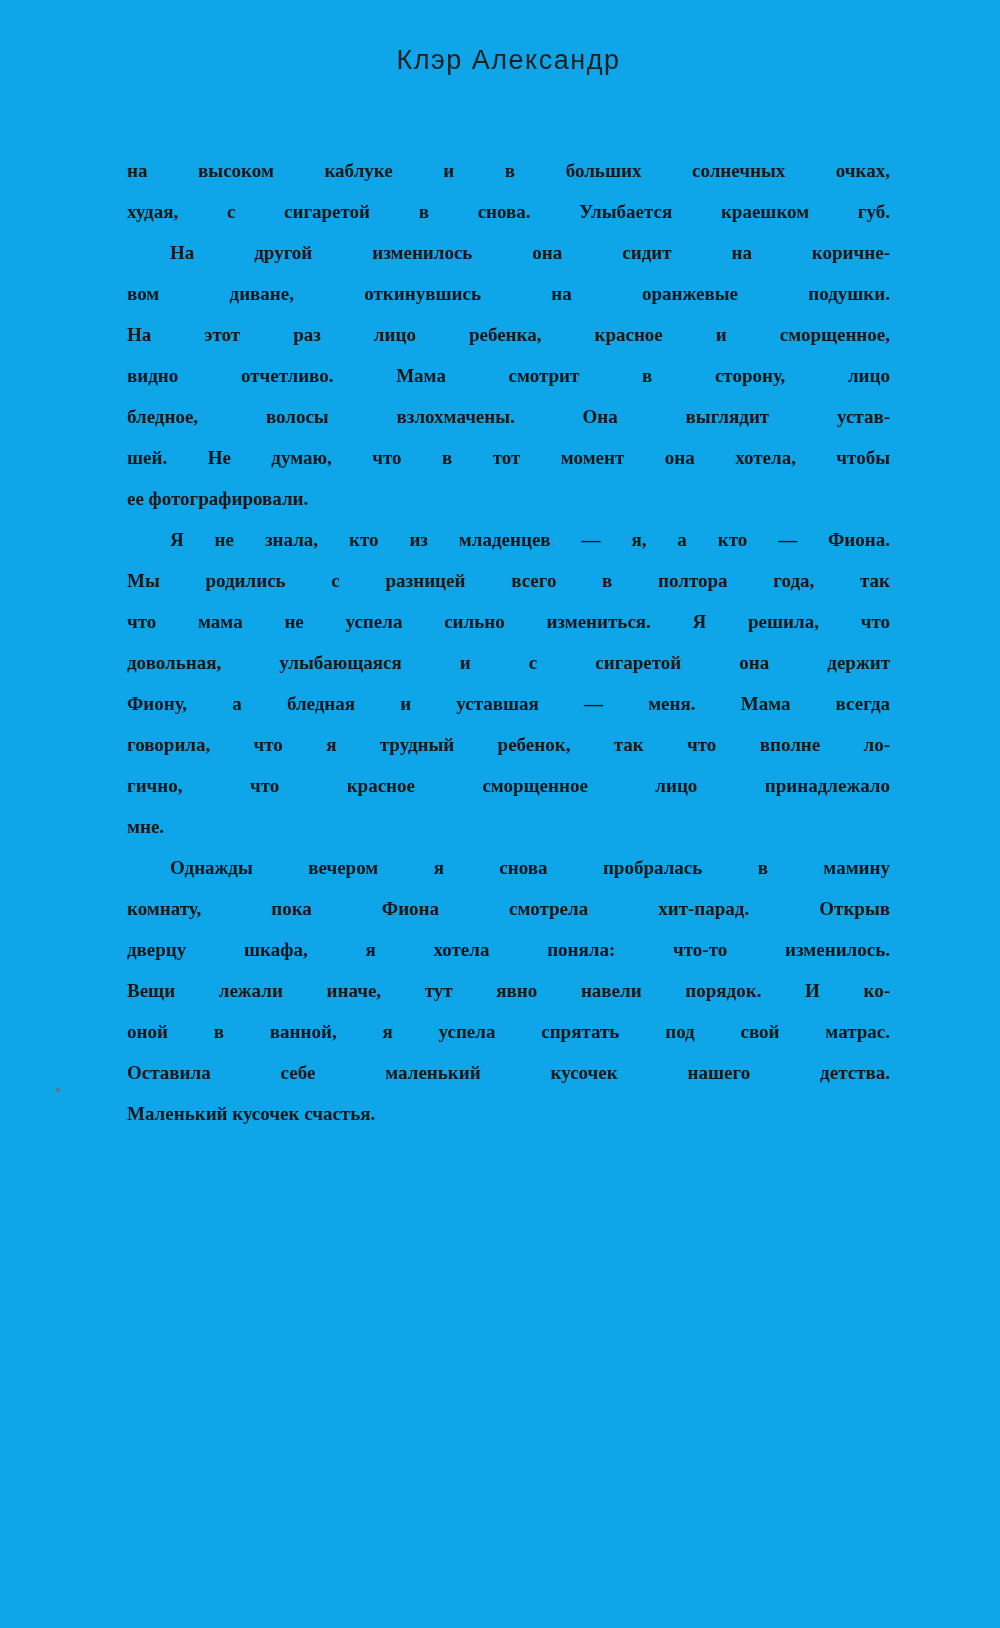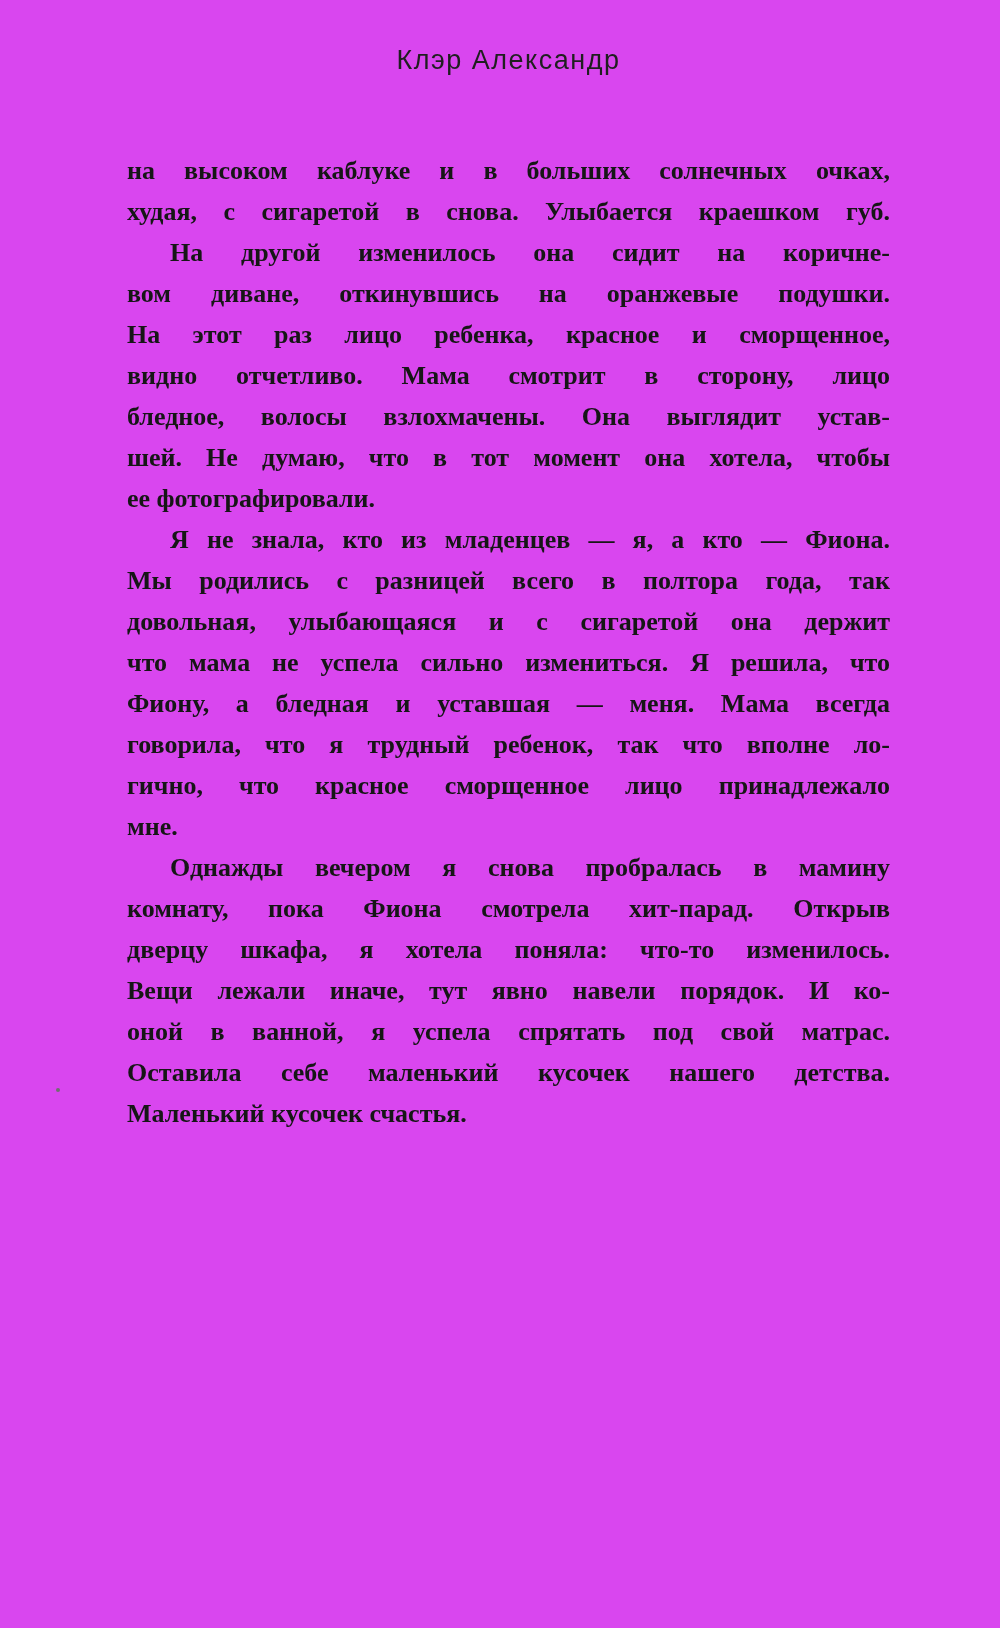--- a/index.html
+++ b/index.html
@@ -1,42 +1,42 @@
 <!DOCTYPE html>
 <html><head>
 <meta charset="utf-8">
 <title>Book page scan</title>
 <style>
   html, body { margin: 0; padding: 0; }
   .page {
     position: relative;
     width: 1000px;
     height: 1628px;
-    background: #d946ef;
+    background: #0ea5e9;
     overflow: hidden;
   }
   .running-header {
     position: absolute;
     top: 45px;
     left: 127px;
     width: 763px;
     text-align: center;
     font-family: "Liberation Sans", sans-serif;
     font-size: 27px;
     letter-spacing: 1.5px;
     color: #1f1f1f;
   }
   .body-text {
     position: absolute;
     top: 150px;
     left: 127px;
     width: 763px;
     font-family: "Liberation Serif", serif;
     font-weight: bold;
-    font-size: 26px;
+    font-size: 19px;
     line-height: 41px;
     color: #161616;
   }
   .ln {
     text-align: justify;
     text-align-last: justify;
   }
   .ln.end { text-align-last: left; }
   .ln.indent { text-indent: 43px; }
   .speck {
@@ -61,22 +61,22 @@
     <div class="ln">худая, с сигаретой в снова. Улыбается краешком губ.</div>
     <div class="ln indent">На другой изменилось она сидит на коричне-</div>
     <div class="ln">вом диване, откинувшись на оранжевые подушки.</div>
     <div class="ln">На этот раз лицо ребенка, красное и сморщенное,</div>
     <div class="ln">видно отчетливо. Мама смотрит в сторону, лицо</div>
     <div class="ln">бледное, волосы взлохмачены. Она выглядит устав-</div>
     <div class="ln">шей. Не думаю, что в тот момент она хотела, чтобы</div>
     <div class="ln end">ее фотографировали.</div>
     <div class="ln indent">Я не знала, кто из младенцев — я, а кто — Фиона.</div>
     <div class="ln">Мы родились с разницей всего в полтора года, так</div>
+    <div class="ln">что мама не успела сильно измениться. Я решила, что</div>
     <div class="ln">довольная, улыбающаяся и с сигаретой она держит</div>
-    <div class="ln">что мама не успела сильно измениться. Я решила, что</div>
     <div class="ln">Фиону, а бледная и уставшая — меня. Мама всегда</div>
     <div class="ln">говорила, что я трудный ребенок, так что вполне ло-</div>
     <div class="ln">гично, что красное сморщенное лицо принадлежало</div>
     <div class="ln end">мне.</div>
     <div class="ln indent">Однажды вечером я снова пробралась в мамину</div>
     <div class="ln">комнату, пока Фиона смотрела хит-парад. Открыв</div>
     <div class="ln">дверцу шкафа, я хотела поняла: что-то изменилось.</div>
     <div class="ln">Вещи лежали иначе, тут явно навели порядок. И ко-</div>
     <div class="ln">оной в ванной, я успела спрятать под свой матрас.</div>
     <div class="ln">Оставила себе маленький кусочек нашего детства.</div>

